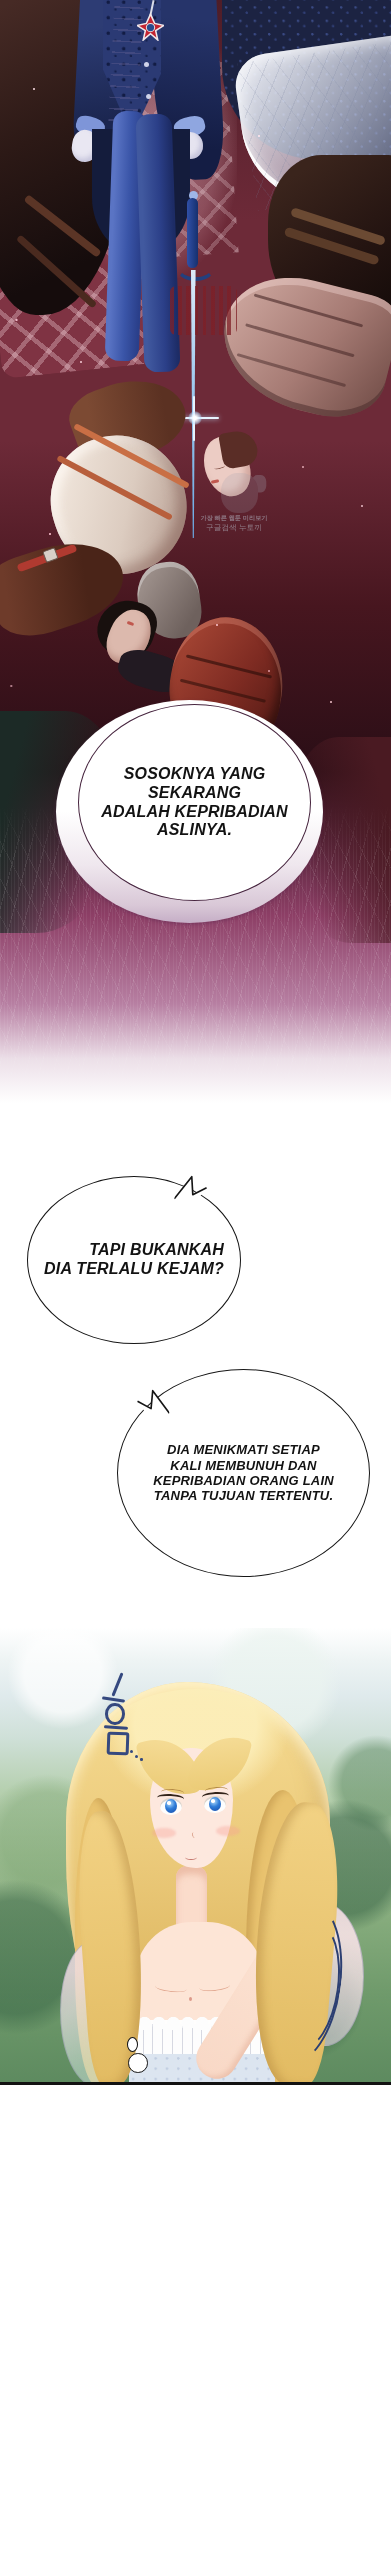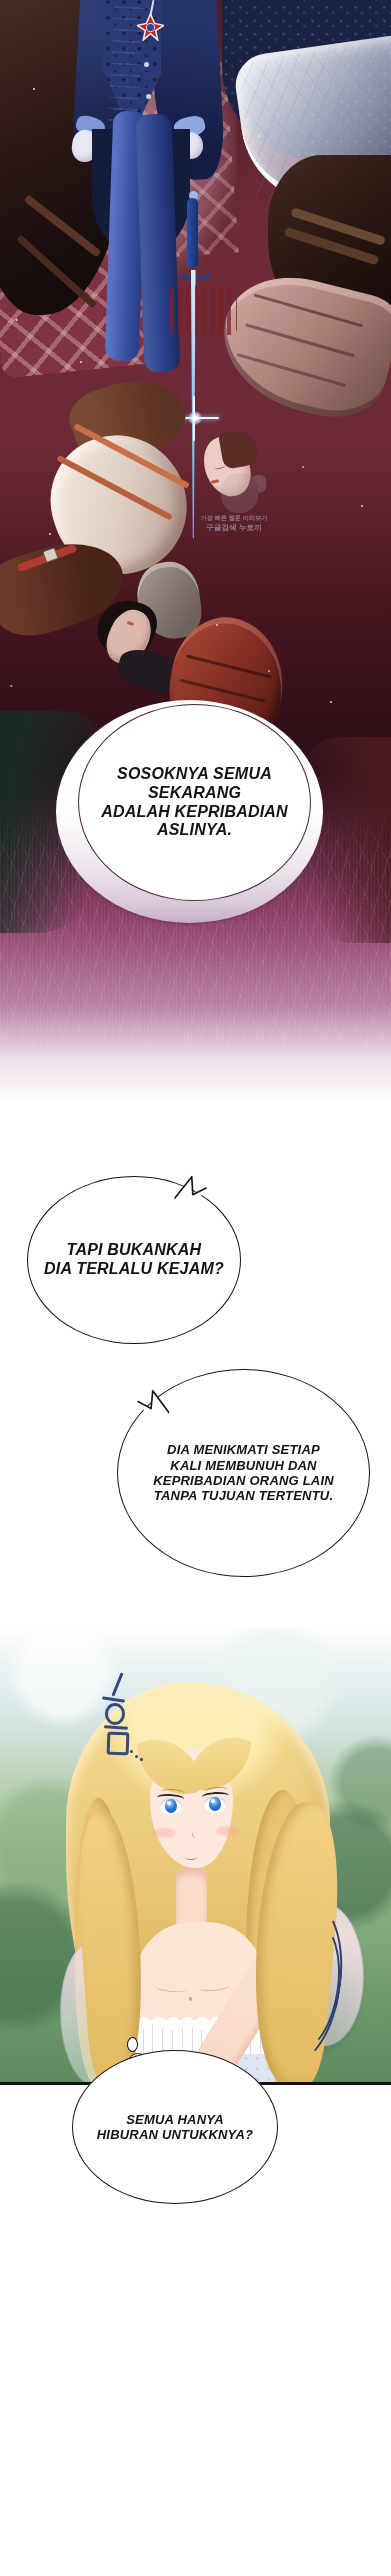--- a/index.html
+++ b/index.html
@@ -164,48 +164,48 @@
                            49px 533px 0 rgba(250,190,205,.8), 10.3px 685px 0 rgba(250,190,205,.6),
                            124px 744px 0 rgba(255,210,220,.7), 216px 624px 0 rgba(255,200,210,.75),
                            268px 670px 0 rgba(250,185,200,.6), 330px 701px 0 rgba(255,205,215,.7),
                            361px 505px 0 rgba(255,215,225,.65), 258px 135px 0 rgba(255,230,238,.8),
                            33px 88px 0 rgba(255,225,232,.75), 302px 466px 0 rgba(255,200,212,.6);"></div>
 
     <div class="abs" style="left:221px;top:473px;width:37px;height:40px;border-radius:45%;
                 background:rgba(160,160,172,.22);box-shadow:7.2px -9.3px 0 -11.3px rgba(160,160,172,.3), 19.6px -9.3px 0 -11.3px rgba(160,160,172,.3);"></div>
     <div class="abs" style="left:185px;top:514px;width:98px;text-align:center;font-size:6.2px;font-weight:700;
                 color:rgba(175,175,188,.6);">가장 빠른 웹툰 미리보기</div>
-    <div class="abs" style="left:185px;top:523px;width:98px;text-align:center;font-size:7.7px;font-weight:700;
+    <div class="abs" style="left:185px;top:523px;width:98px;text-align:center;font-size:7.7px;font-weight:400;
                 color:rgba(175,175,188,.65);">구글검색 누토끼</div>
 
     <div class="abs" style="left:-20.6px;top:711px;width:144px;height:222px;
                 background:linear-gradient(105deg,#1c2a26 25%,rgba(28,42,38,0) 78%);border-radius:0 40% 60% 0;"></div>
     <div class="abs" style="left:289px;top:737px;width:124px;height:206px;
                 background:linear-gradient(255deg,#4a1a22 25%,rgba(74,26,34,0) 80%);border-radius:40% 0 0 50%;"></div>
 
     <div class="abs" style="left:0;top:804px;width:392px;height:299px;
                 background:repeating-linear-gradient(105deg,rgba(255,255,255,.10) 0 0.8px,transparent 0.8px 13.4px),
                            repeating-linear-gradient(62deg,rgba(255,255,255,.08) 0 0.8px,transparent 0.8px 17.5px),
                            repeating-linear-gradient(90deg,rgba(255,255,255,.06) 0 1px,transparent 1px 3.6px);
                 -webkit-mask:linear-gradient(180deg,transparent 0,#000 18%,#000 78%,transparent 100%);
                 mask:linear-gradient(180deg,transparent 0,#000 18%,#000 78%,transparent 100%);"></div>
 
     <div class="abs" style="left:56px;top:700px;width:267px;height:223px;border-radius:50%;
                 background:linear-gradient(180deg,#ffffff 50%,#efe7ee 74%,#d9c8d7 92%,#c5aec6 100%);
                 box-shadow:0 1.5px 3.6px rgba(90,40,80,.45);"></div>
     <div class="abs center-flex" style="left:78px;top:704px;width:231px;height:195px;border-radius:50%;
                 background:#ffffff;border:1.5px solid #46243e;">
-      <div class="bubble-text" style="font-size:16px;">SOSOKNYA SEMUA SEKARANG
+      <div class="bubble-text" style="font-size:16px;">SOSOKNYA YANG SEKARANG
 ADALAH KEPRIBADIAN
 ASLINYA.</div>
     </div>
   </div>
 
   <div class="abs bubble center-flex" style="left:27px;top:1176px;width:212px;height:166px;">
-    <div class="bubble-text" style="font-size:16px;">TAPI BUKANKAH
+    <div class="bubble-text" style="font-size:16px;text-align:right;">TAPI BUKANKAH
 DIA TERLALU KEJAM?</div>
   </div>
   <svg class="abs" style="left:176px;top:1174px;transform:rotate(10deg);" width="34" height="33" viewBox="0 0 66 64">
     <polygon points="0,54 26,6 34,40 58,22 40,58" fill="#ffffff"></polygon>
     <polyline points="0,54 26,6 34,40 58,22" fill="none" stroke="#161616" stroke-width="3.2" stroke-linejoin="round"></polyline>
   </svg>
 
   <div class="abs bubble center-flex" style="left:117px;top:1369px;width:251px;height:206px;">
     <div class="bubble-text" style="font-size:13px;">DIA MENIKMATI SETIAP
 KALI MEMBUNUH DAN
@@ -322,19 +322,15 @@
     <div class="abs" style="left:260px;top:272px;width:77px;height:161px;border:2.6px solid transparent;
                 border-right-color:#2c3f72;border-radius:50%;transform:rotate(8deg);"></div>
     <div class="abs" style="left:277px;top:293px;width:58px;height:126px;border:2.6px solid transparent;
                 border-right-color:#2c3f72;border-radius:50%;transform:rotate(8deg);"></div>
   </div>
 
   <div class="abs" style="left:0;top:2082px;width:392px;height:3.1px;background:#121212;"></div>
 
   <div class="abs" style="left:127px;top:2037px;width:9.3px;height:13.4px;background:#fff;border:1.5px solid #121212;border-radius:50%;"></div>
   <div class="abs" style="left:128px;top:2053px;width:17.5px;height:17.5px;background:#fff;border:1.5px solid #121212;border-radius:50%;"></div>
-  <div class="abs bubble center-flex" style="left:72px;top:2050px;width:204px;height:152px;">
-    <div class="bubble-text" style="font-size:13px;">SEMUA HANYA
-HIBURAN UNTUKKNYA?</div>
-  </div>
 
 </div>
 
 
 </body></html>

